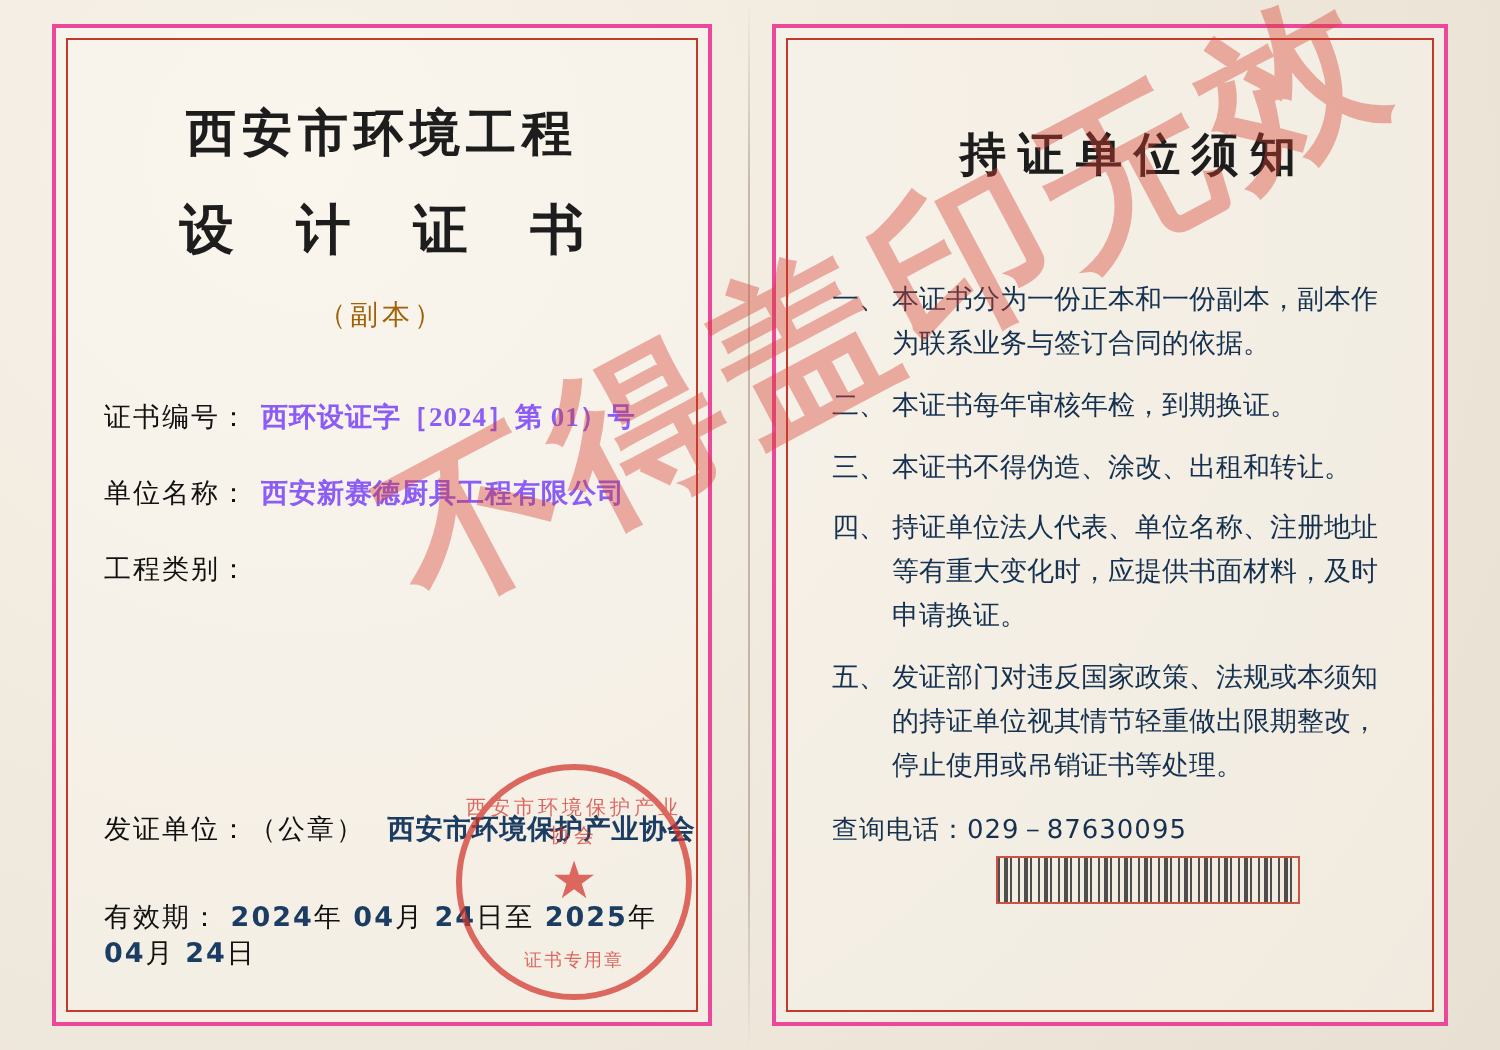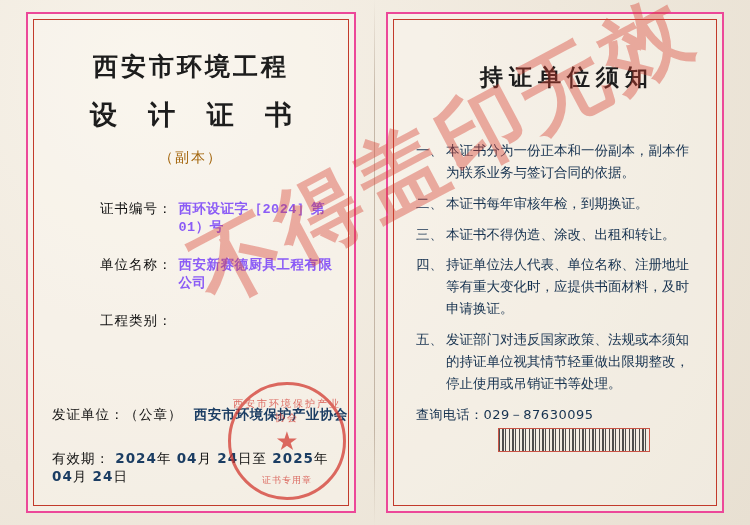--- a/index.html
+++ b/index.html
@@ -91,22 +91,21 @@
     top: 186px;
     left: 24px;
     right: 18px;
   }
   .frow {
     display: flex;
     align-items: baseline;
     margin-bottom: 20px;
     font-size: 13.5px;
     color: #15314f;
-    font-family: Liberation Mono, monospace;
-    margin-left: 48px;
+    font-family: Liberation Serif, serif;
   }
   .flabel {
     color: #111;
     white-space: nowrap;
     letter-spacing: 1px;
     font-size: 13.5px;
   }
   .fval {
     color: #8b5cf6;
     font-weight: bold;

